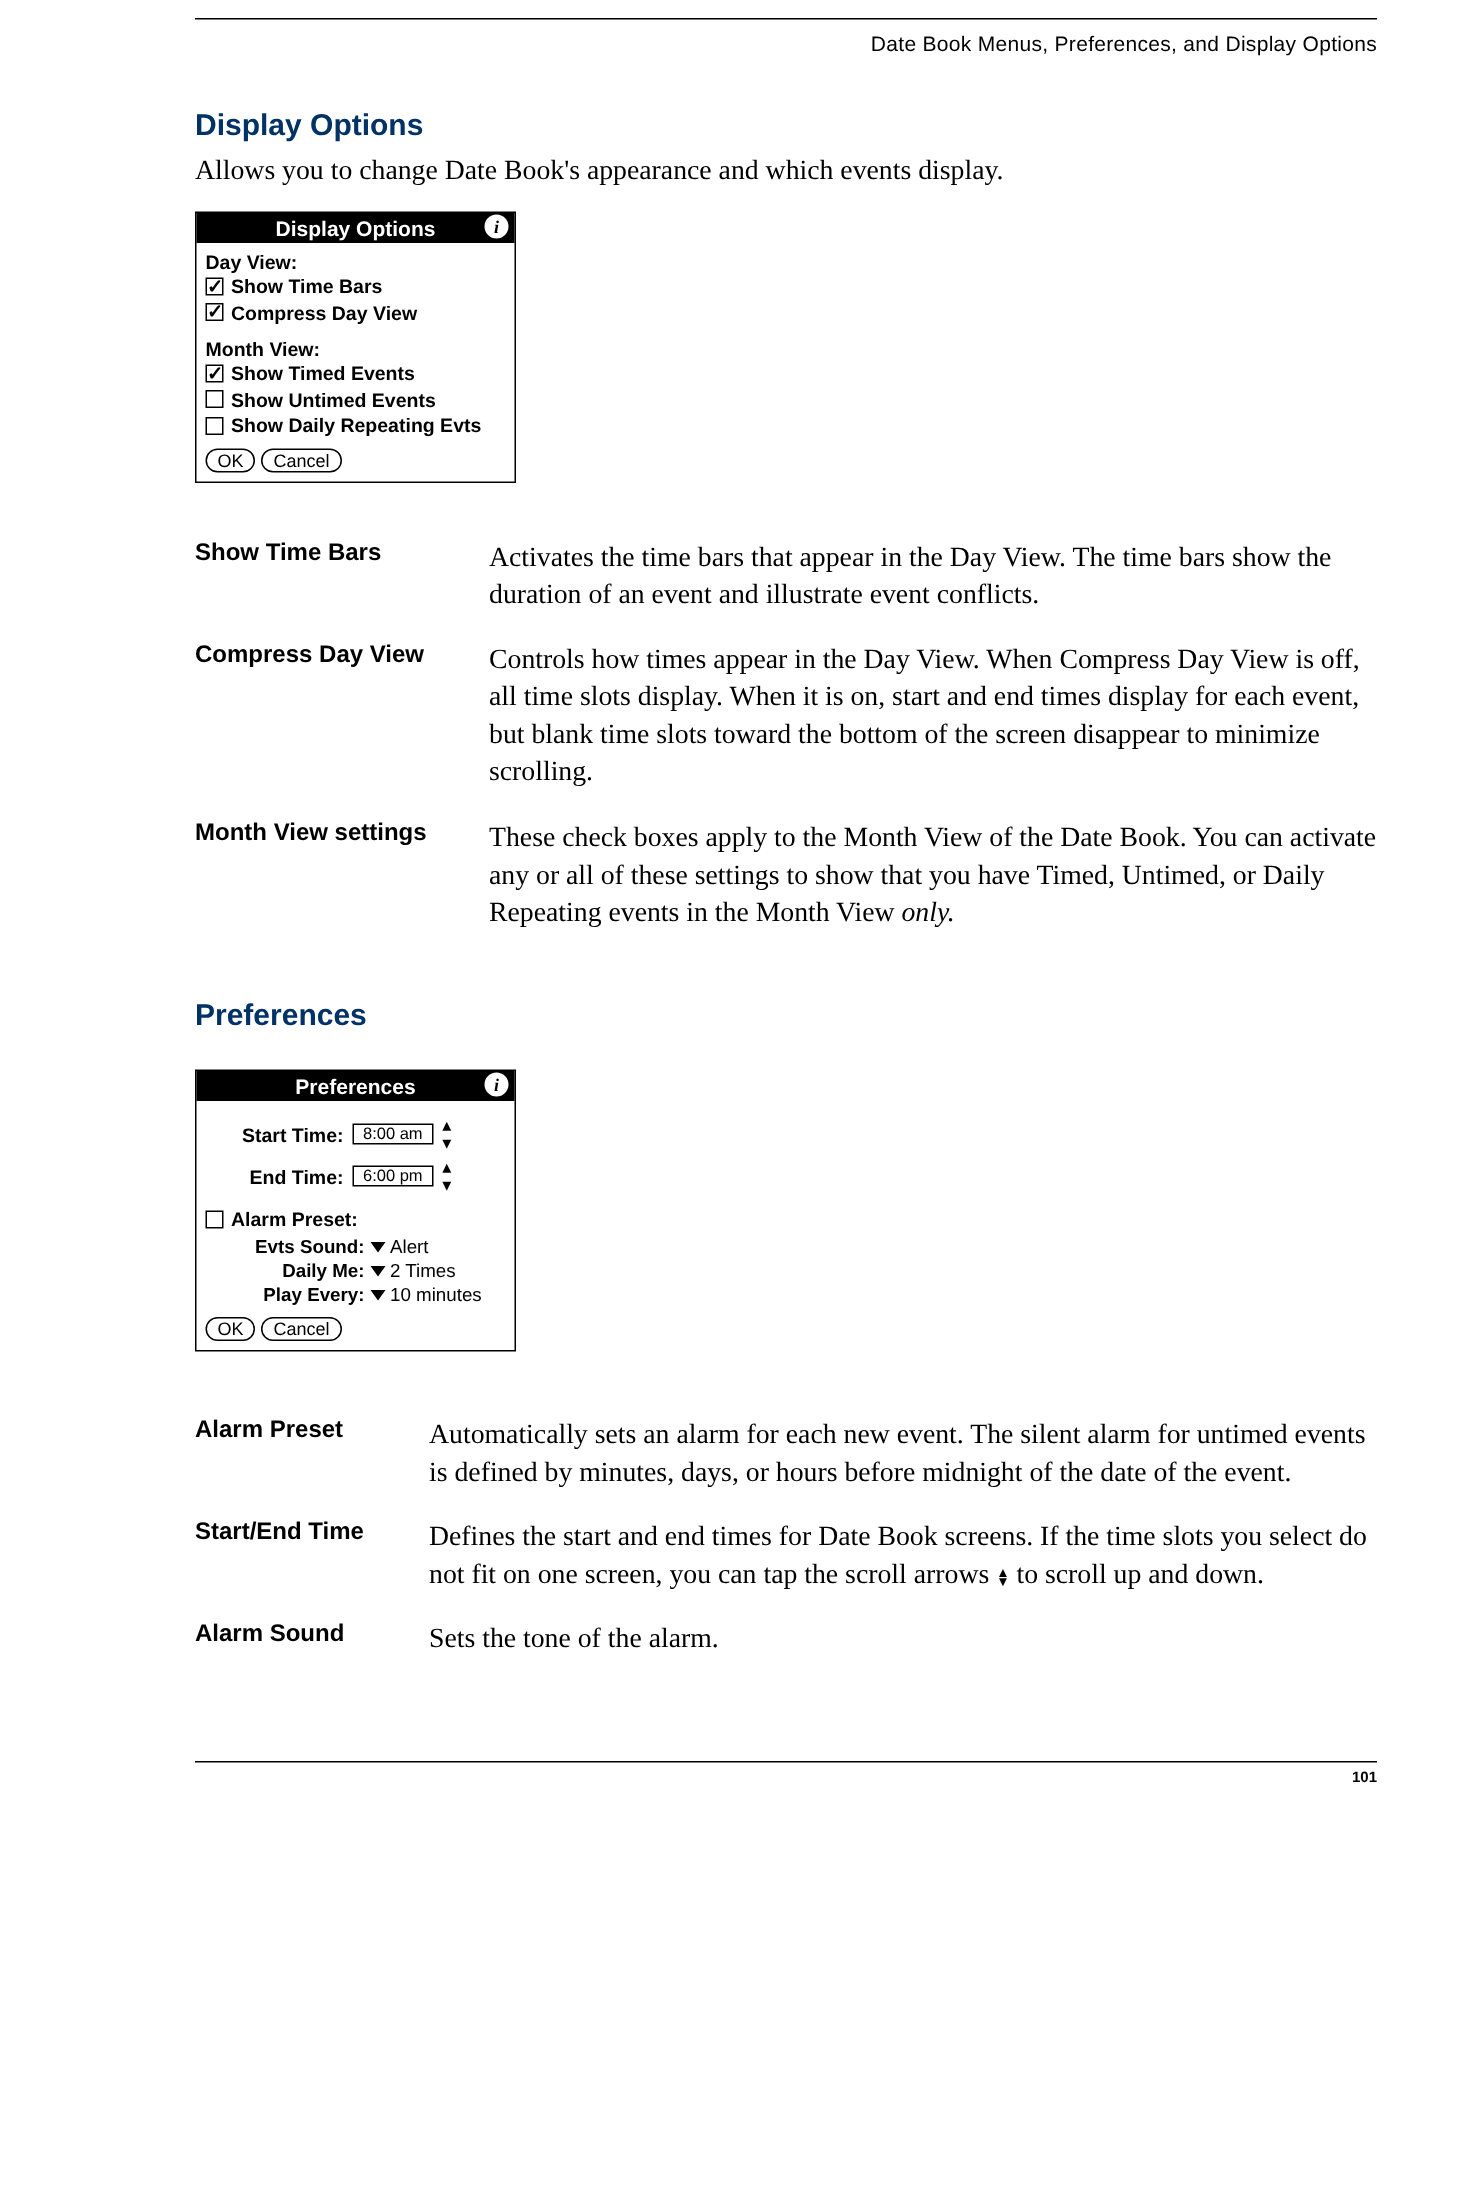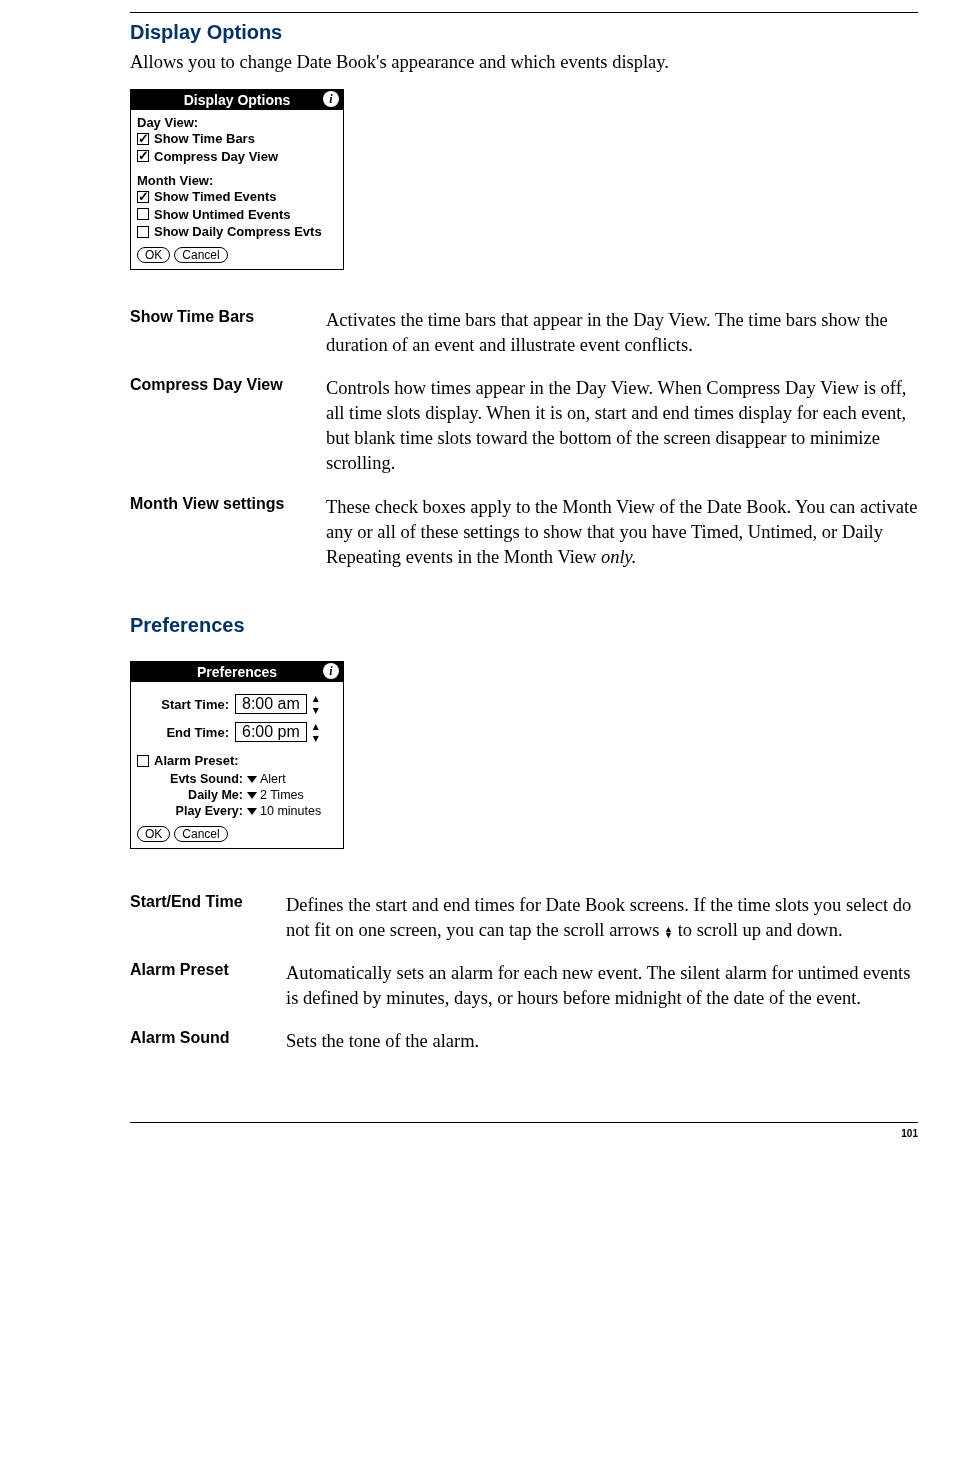--- a/index.html
+++ b/index.html
@@ -152,21 +152,21 @@
   .prefs .row1 .lab {
     width: 92px;
     text-align: right;
     font-weight: bold;
     padding-right: 6px;
     font-size: 13px;
   }
   .prefs .valbox {
     border: 1px solid #000;
     padding: 0 6px;
-    font-size: 16px;
+    font-size: 11px;
   }
   .prefs .spin {
     margin-left: 6px;
     font-size: 14px;
     line-height: 10px;
   }
   .prefs .row2 {
     display: flex;
     align-items: center;
     margin: 2px 0;
@@ -202,20 +202,21 @@
     font-size: 10px;
     padding-top: 5px;
     margin-top: 50px;
   }
 </style>
 </head>
 <body>
 
 <div class="page">
   <div class="sep-top"></div>
+  <div class="running-head">Date Book Menus, Preferences, and Display Options</div>
 
   <h2 class="h-blue">Display Options</h2>
   <p class="intro">Allows you to change Date Book's appearance and which events display.</p>
 
   <div class="figure">
     <div class="titlebar">
       <span>Display Options</span>
       <span class="info-icon">i</span>
     </div>
     <div class="body">
@@ -232,21 +233,21 @@
       <div class="check-row">
         <span class="chk checked"></span>
         <span>Show Timed Events</span>
       </div>
       <div class="check-row">
         <span class="chk"></span>
         <span>Show Untimed Events</span>
       </div>
       <div class="check-row">
         <span class="chk"></span>
-        <span>Show Daily Compress Evts</span>
+        <span>Show Daily Repeating Evts</span>
       </div>
     </div>
     <div class="btn-row">
       <span class="pill">OK</span>
       <span class="pill">Cancel</span>
     </div>
   </div>
 
   <div class="deflist wide">
     <div class="defrow">
@@ -301,28 +302,28 @@
       </div>
     </div>
     <div class="btn-row">
       <span class="pill">OK</span>
       <span class="pill">Cancel</span>
     </div>
   </div>
 
   <div class="deflist narrow">
     <div class="defrow">
+      <div class="term">Alarm Preset</div>
+      <div class="desc">Automatically sets an alarm for each new event. The silent alarm for untimed events is defined by minutes, days, or hours before midnight of the date of the event.</div>
+    </div>
+    <div class="defrow">
       <div class="term">Start/End Time</div>
       <div class="desc"><span>Defines the start and end times for Date Book screens. If the time slots you select do not fit on one screen, you can tap the scroll arrows </span><span style="display:inline-block;vertical-align:middle;line-height:6px;font-size:9px;">▲<br>▼</span><span> to scroll up and down.</span></div>
     </div>
     <div class="defrow">
-      <div class="term">Alarm Preset</div>
-      <div class="desc">Automatically sets an alarm for each new event. The silent alarm for untimed events is defined by minutes, days, or hours before midnight of the date of the event.</div>
-    </div>
-    <div class="defrow">
       <div class="term">Alarm Sound</div>
       <div class="desc">Sets the tone of the alarm.</div>
     </div>
   </div>
 
   <div class="footer">
     <span>101</span>
   </div>
 </div>
 

